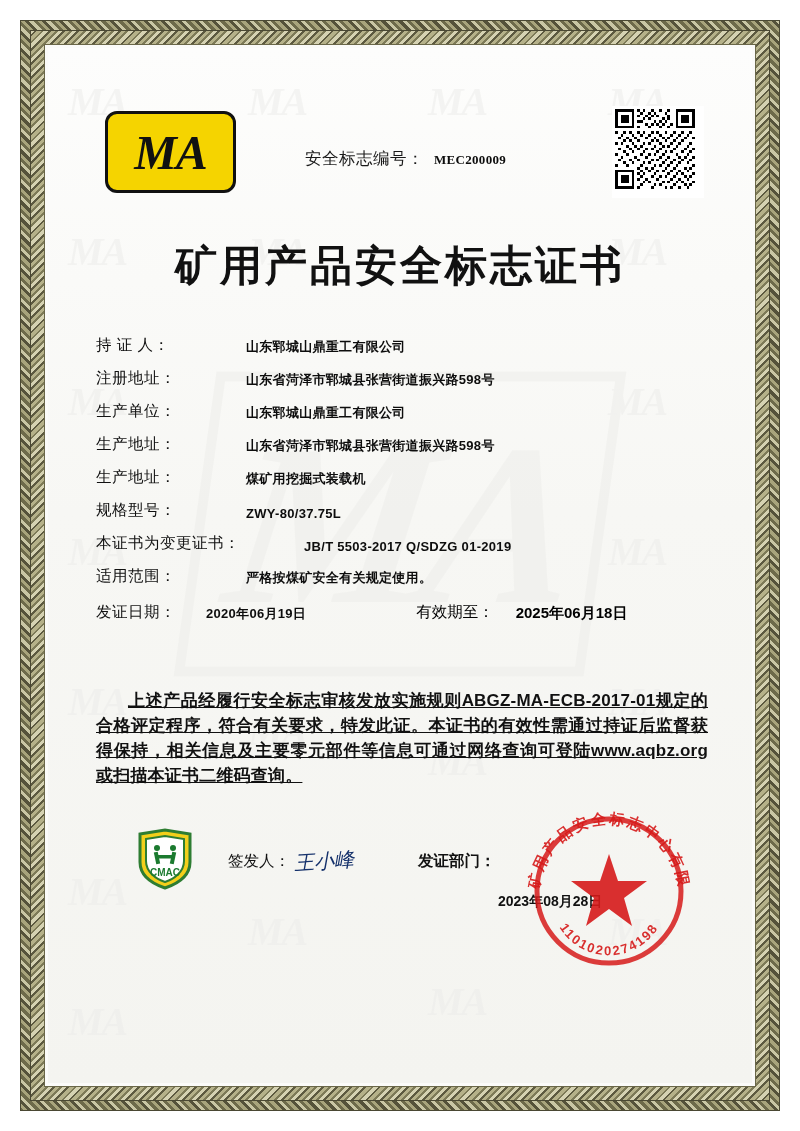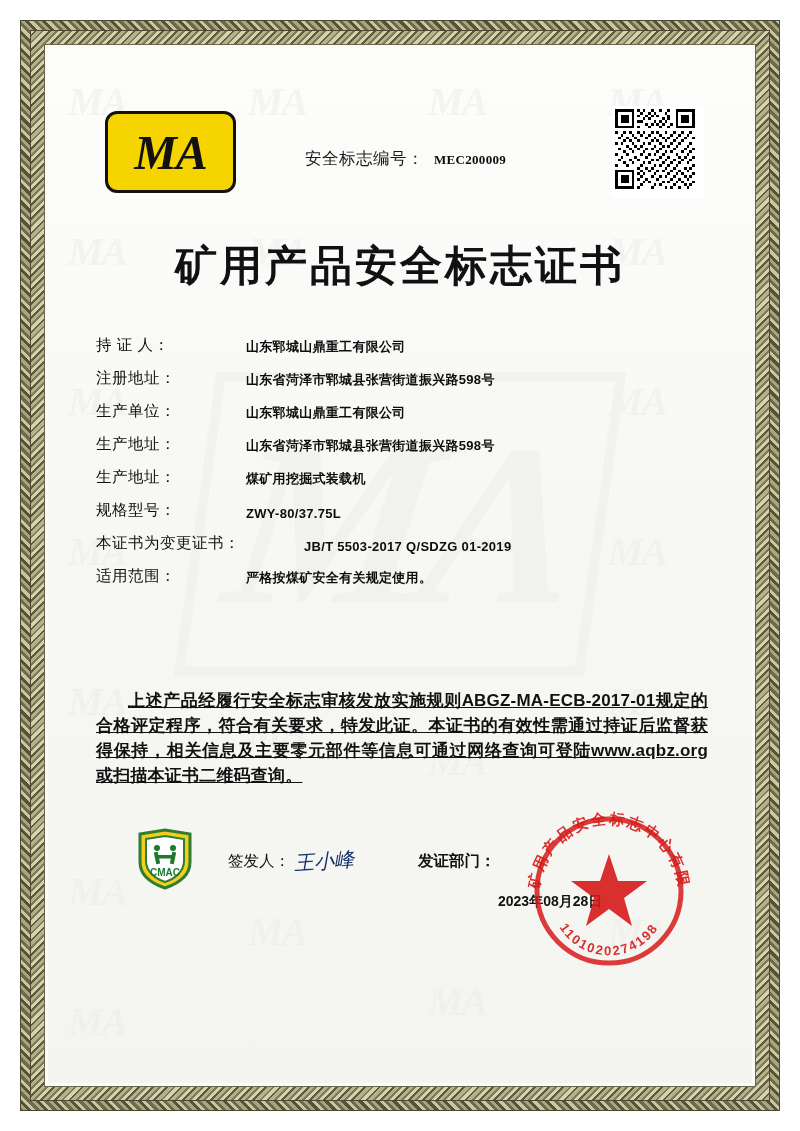--- a/index.html
+++ b/index.html
@@ -494,20 +494,26 @@
         <span class="value mono">ZWY-80/37.75L</span>
       </div>
       <div class="row">
         <span class="label" style="flex:0 0 208px;width:208px;">本证书为变更证书：</span>
         <span class="value mono">JB/T 5503-2017 Q/SDZG 01-2019</span>
       </div>
       <div class="row">
         <span class="label">适用范围：</span>
         <span class="value">严格按煤矿安全有关规定使用。</span>
       </div>
+      <div class="row-date">
+        <span class="label" style="flex:0 0 110px;width:110px;">发证日期：</span>
+        <span class="value">2020年06月19日</span>
+        <span class="lab2">有效期至：</span>
+        <span class="val2">2025年06月18日</span>
+      </div>
     </div>
 
     <div class="para">
       <span class="first">上述产品经履行安全标志审核发放实施规则ABGZ-MA-ECB-2017-01规定的合格评定程序，符合有关要求，特发此证。本证书的有效性需通过持证后监督获得保持，相关信息及主要零元部件等信息可通过网络查询可登陆www.aqbz.org或扫描本证书二维码查询。</span>
     </div>
 
     <div class="cmac">
       <svg width="58" height="62" viewBox="0 0 58 62">
         <path d="M4 6 L29 2 L54 6 L54 34 C54 48 41 56 29 60 C17 56 4 48 4 34 Z" fill="#f3cf1a" stroke="#2e7d32" stroke-width="3"></path>
         <path d="M10 11 L29 8 L48 11 L48 33 C48 44 38 51 29 54 C20 51 10 44 10 33 Z" fill="#ffffff" stroke="#2e7d32" stroke-width="2"></path>

